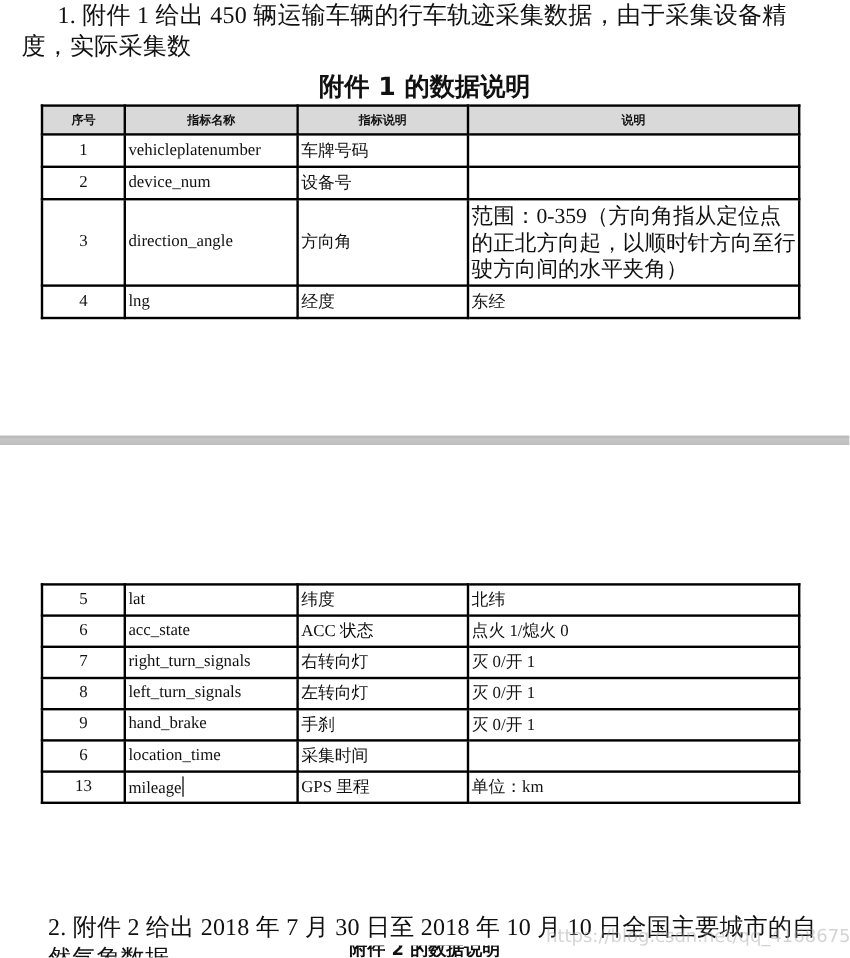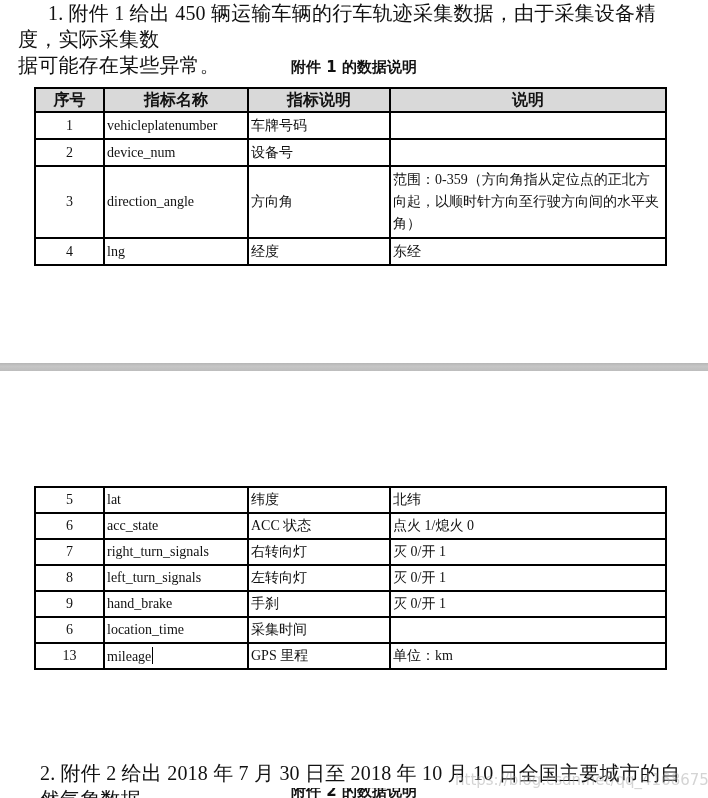--- a/index.html
+++ b/index.html
@@ -41,21 +41,21 @@
       margin: 0;
     }
     .para .indent { display: inline-block; width: 30px; }
     .table-title {
       position: absolute;
       left: 0;
       width: 708px;
       text-align: center;
       font-family: "DejaVu Sans", "Liberation Sans", sans-serif;
       font-weight: bold;
-      font-size: 15px;
+      font-size: 21px;
       top: 58px;
       margin: 0;
     }
     table.doc {
       position: absolute;
       left: 34px;
       border-collapse: collapse;
       table-layout: fixed;
       font-size: 14px;
     }
@@ -63,29 +63,29 @@
       border: 2px solid #000000;
       padding: 0 2px;
       vertical-align: middle;
       overflow: hidden;
       white-space: nowrap;
     }
     table.doc th {
       background: #d9d9d9;
       font-family: Liberation Mono, monospace;
       font-weight: bold;
-      font-size: 16px;
+      font-size: 10px;
       height: 22px;
       text-align: center;
     }
     table.doc td.num { text-align: center; }
     table.doc td.wrap {
       white-space: normal;
       line-height: 22px;
-      font-size: 14px;
+      font-size: 18px;
       padding: 2px 2px;
       margin-top: 36px;
     }
     col.c1 { width: 69px; }
     col.c2 { width: 144px; }
     col.c3 { width: 142px; }
     col.c4 { width: 276px; }
     #table1 { top: 87px; }
     #table1 td { height: 25px; }
     #table1 tr.tall td { height: 46px; }
@@ -120,21 +120,20 @@
       font-size: 15px;
       margin: 0;
     }
   </style>
 </head>
 <body>
 
 <div class="page" id="page1">
   <p class="para" style="top:0px;">
     <span class="indent"></span><span>1. 附件 1 给出 450 辆运输车辆的行车轨迹采集数据，由于采集设备精度，实际采集数</span><br>
-    <span>据可能存在某些异常。</span>
   </p>
 
   <p class="table-title">附件 1 的数据说明</p>
 
   <table class="doc" id="table1">
     <colgroup>
         <col class="c1">
         <col class="c2">
         <col class="c3">
         <col class="c4">

